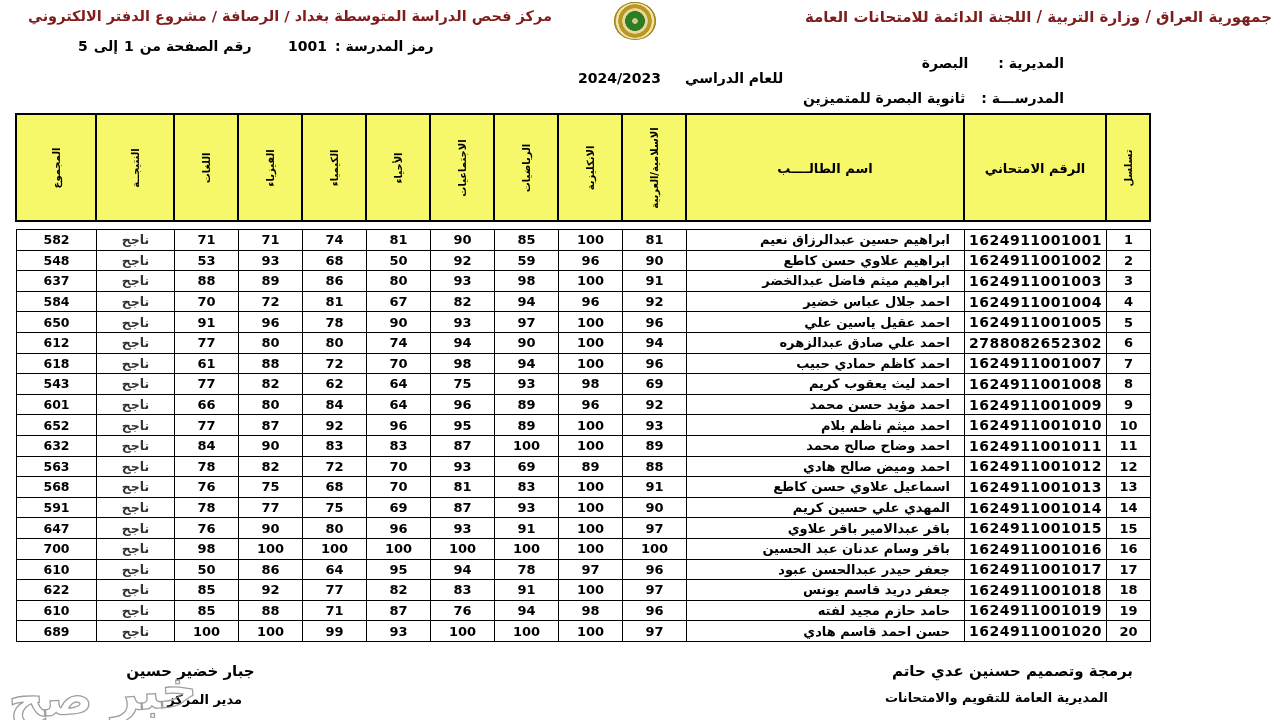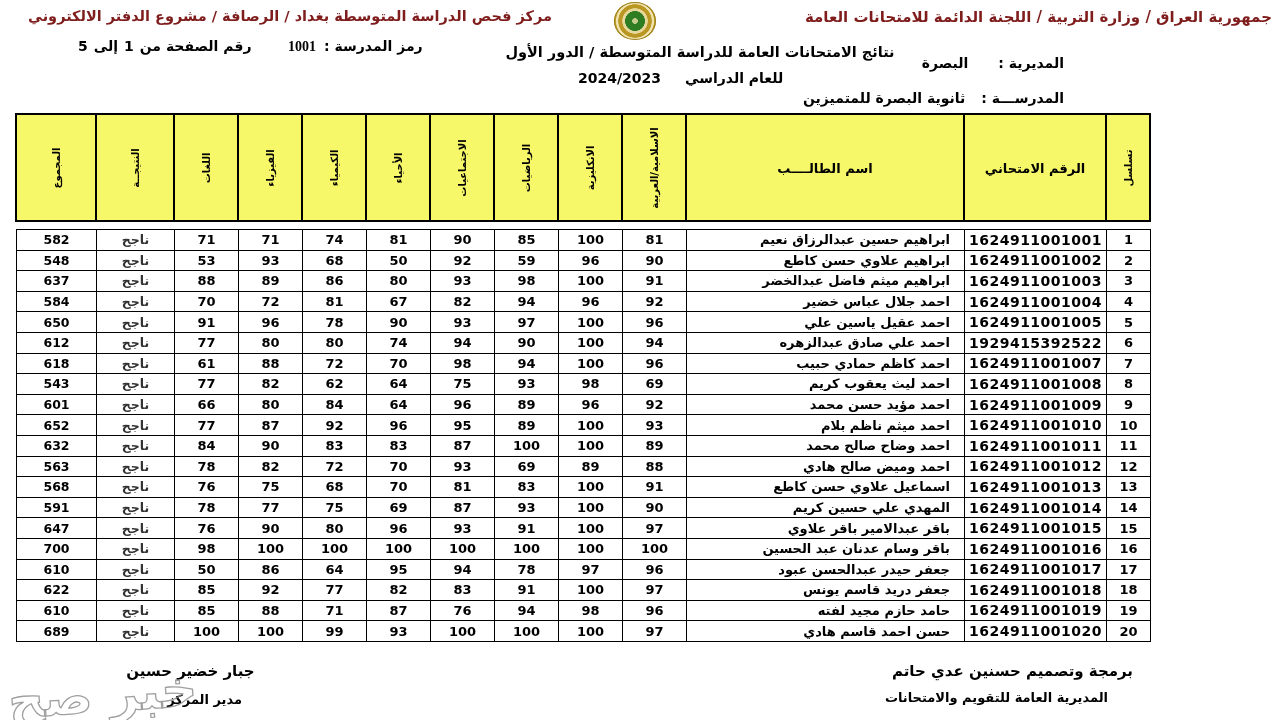--- a/index.html
+++ b/index.html
@@ -4,21 +4,21 @@
 <style>
   html,body{margin:0;padding:0;background:#e8e8e8;}
   .page{
     position:relative;width:1280px;height:720px;background:#ffffff;
     font-family:"DejaVu Sans",sans-serif;overflow:hidden;direction:rtl;
   }
   .abs{position:absolute;}
   .hdr-line{font-size:15px;font-weight:bold;color:#7f1d1d;white-space:nowrap;}
   .hdr-small{font-size:14px;font-weight:bold;color:#000;white-space:nowrap;}
   .kv{display:flex;flex-direction:row;gap:26px;align-items:baseline;}
-  .kv .v{font-weight:bold;font-family:Liberation Serif, serif;}
+  .kv .v{font-weight:bold;}
 
   
   .logo{
     position:absolute;left:614px;top:2px;width:42px;height:38px;border-radius:50%;
     background:radial-gradient(circle at 50% 50%,
       #2f7d22 0 34%, #e8d79a 36% 44%, #b99722 46% 58%, #efe3b0 60% 66%, #c2a02a 68% 100%);
     box-shadow:0 0 0 1px #9c8120 inset;
   }
   .logo::after{
     content:"";position:absolute;left:50%;top:50%;width:10px;height:10px;
@@ -81,21 +81,20 @@
     <span>رمز المدرسة :</span>
     <span class="v">1001</span>
   </div>
   <div class="abs kv hdr-small" style="left:78px;top:38px;gap:6px;">
     <span>رقم الصفحة من</span>
     <span>1</span>
     <span>إلى</span>
     <span>5</span>
   </div>
 
-  <div class="abs hdr-small" style="left:420px;top:44px;width:560px;text-align:center;font-size:14.5px;">نتائج الامتحانات العامة للدراسة المتوسطة / الدور الأول</div>
   <div class="abs kv hdr-small" style="left:578px;top:70px;gap:24px;direction:rtl;">
     <span>للعام الدراسي</span>
     <span>2024/2023</span>
   </div>
 
   <div class="abs kv hdr-small" style="right:216px;top:55px;gap:30px;">
     <span>المديرية :</span>
     <span>البصرة</span>
   </div>
   <div class="abs kv hdr-small" style="right:216px;top:90px;gap:16px;">
@@ -251,21 +250,21 @@
           <td class="social">93</td>
           <td class="biology">90</td>
           <td class="chemistry">78</td>
           <td class="physics">96</td>
           <td class="languages">91</td>
           <td class="result">ناجح</td>
           <td class="total">650</td>
         </tr>
         <tr>
           <td class="serial">6</td>
-          <td class="exam_no">1929415392522</td>
+          <td class="exam_no">2788082652302</td>
           <td class="name">احمد علي صادق عبدالزهره</td>
           <td class="islamic_arabic">94</td>
           <td class="english">100</td>
           <td class="math">90</td>
           <td class="social">94</td>
           <td class="biology">74</td>
           <td class="chemistry">80</td>
           <td class="physics">80</td>
           <td class="languages">77</td>
           <td class="result">ناجح</td>

